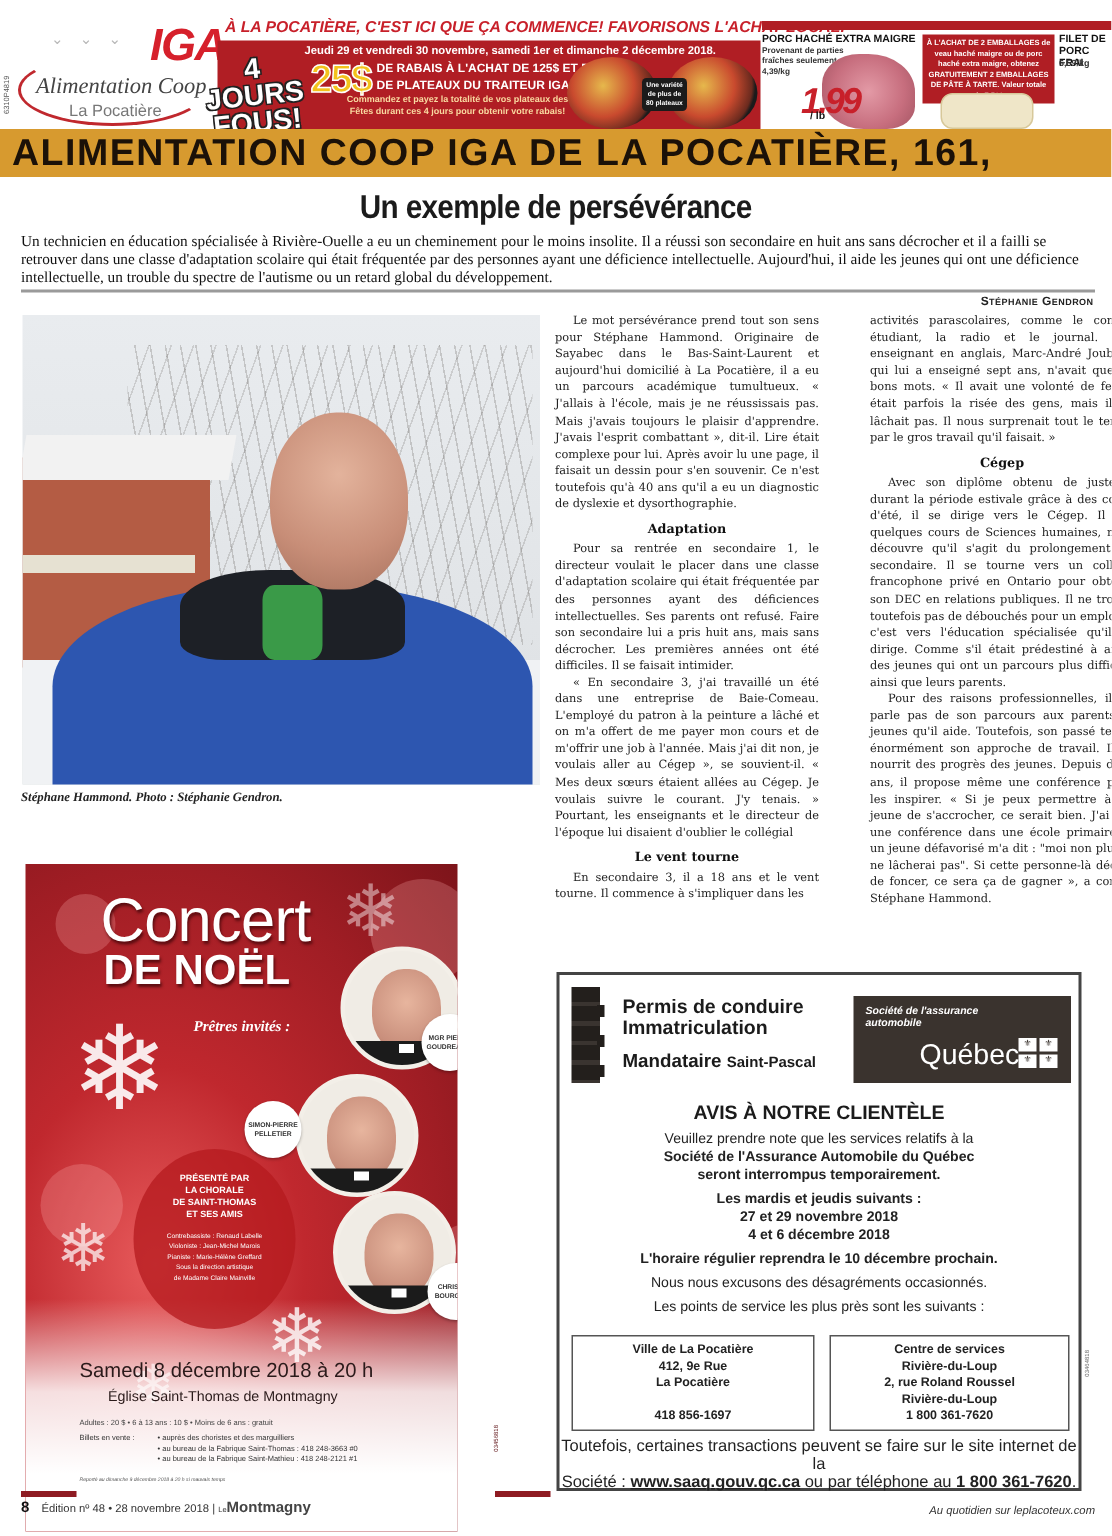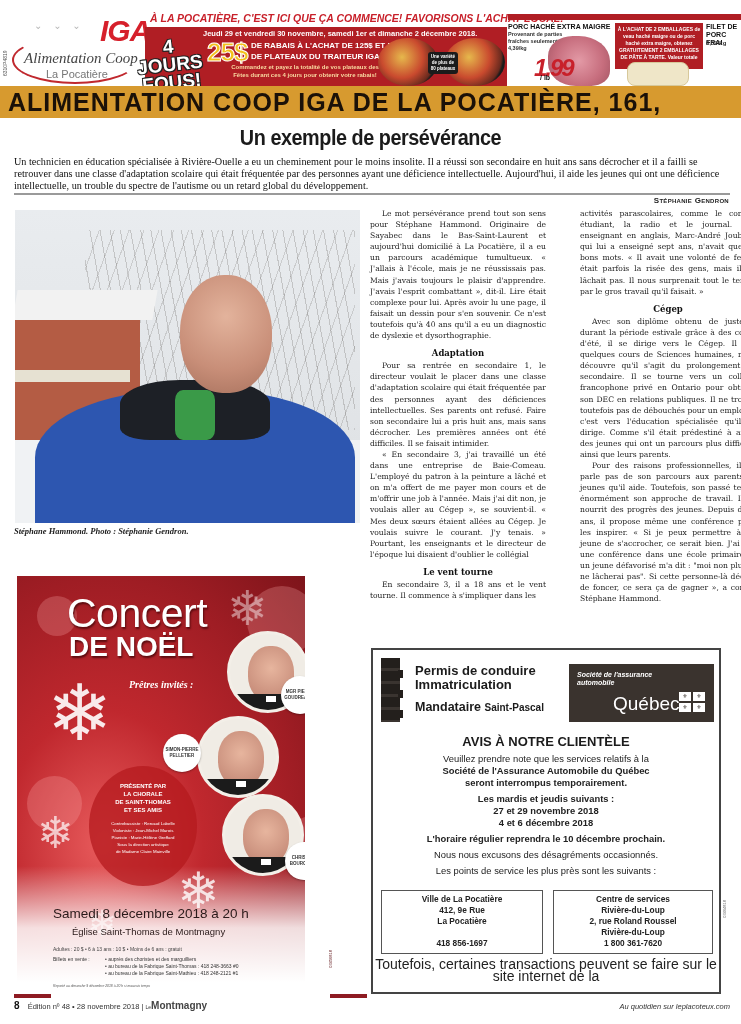--- a/index.html
+++ b/index.html
@@ -105,21 +105,21 @@
   .saaq-logo .qc { position: absolute; left: 44px; top: 29px; font-size: 19px; }
   .saaq-logo .flags { position: absolute; left: 110px; top: 28px; width: 26px; height: 20px; display: grid; grid-template-columns: 1fr 1fr; gap: 2px; }
   .saaq-logo .flags span { background: #fff; color: #3a332e; font-size: 6px; line-height: 9px; text-align: center; }
   .saaq-avis { position: absolute; left: 0; top: 84px; width: 346px; text-align: center; font-weight: bold; font-size: 13px; color: #1b1b1b; }
   .saaq-body { position: absolute; left: 0; top: 103px; width: 346px; text-align: center; font-size: 9.4px; line-height: 12px; }
   .saaq-body .b { font-weight: bold; }
   .saaq-body .gap { height: 4px; }
   .saaq-box { position: absolute; top: 240px; height: 64px; border: 1.5px solid #555; text-align: center; font-weight: bold; font-size: 8.3px; line-height: 11px; padding-top: 3px; }
   .saaq-box-1 { left: 8px; width: 162px; }
   .saaq-box-2 { left: 180px; width: 160px; }
-  .saaq-foot { position: absolute; left: 0; top: 308px; width: 346px; text-align: center; font-size: 14px; line-height: 12px; }
+  .saaq-foot { position: absolute; left: 0; top: 308px; width: 346px; text-align: center; font-size: 11px; line-height: 12px; }
   .saaq-foot a { color: #222; font-weight: bold; text-decoration: underline; }
   .saaq-code { position: absolute; left: 722px; top: 900px; font-family: "Liberation Sans", sans-serif; font-size: 4px; color: #666; writing-mode: vertical-rl; transform: rotate(180deg); }
 
   
   .bottom-red-1 { position: absolute; left: 14px; top: 994px; width: 37px; height: 4px; background: #8e1b22; }
   .bottom-red-2 { position: absolute; left: 330px; top: 994px; width: 37px; height: 4px; background: #8e1b22; }
   .footer { position: absolute; left: 14px; top: 1000px; width: 716px; height: 14px; font-family: "Liberation Sans", sans-serif; font-size: 7.5px; color: #333; }
   .footer .page { font-weight: bold; font-size: 10px; color: #111; margin-right: 6px; }
   .footer .brand { font-weight: bold; font-size: 10px; color: #444; }
   .footer .right { position: absolute; right: 0; top: 2px; font-style: italic; font-size: 7.5px; color: #333; }
@@ -337,20 +337,23 @@
   <div class="saaq-box saaq-box-2">
     <div>Centre de services</div>
     <div>Rivière-du-Loup</div>
     <div>2, rue Roland Roussel</div>
     <div>Rivière-du-Loup</div>
     <div>1 800 361-7620</div>
   </div>
 
   <div class="saaq-foot">
     <div>Toutefois, certaines transactions peuvent se faire sur le site internet de la</div>
+    <div>
+      <span>Société : </span><a>www.saaq.gouv.qc.ca</a><span> ou par téléphone au </span><b>1 800 361-7620</b><span>.</span>
+    </div>
   </div>
 </div>
 <div class="saaq-code">03464818</div>
 
 <div class="bottom-red-1"></div>
 <div class="bottom-red-2"></div>
 <div class="footer">
   <span class="page">8</span>
   <span>Édition nº 48 • 28 novembre 2018 |</span>
   <span style="font-size:5px;">Le</span><span class="brand">Montmagny</span>

